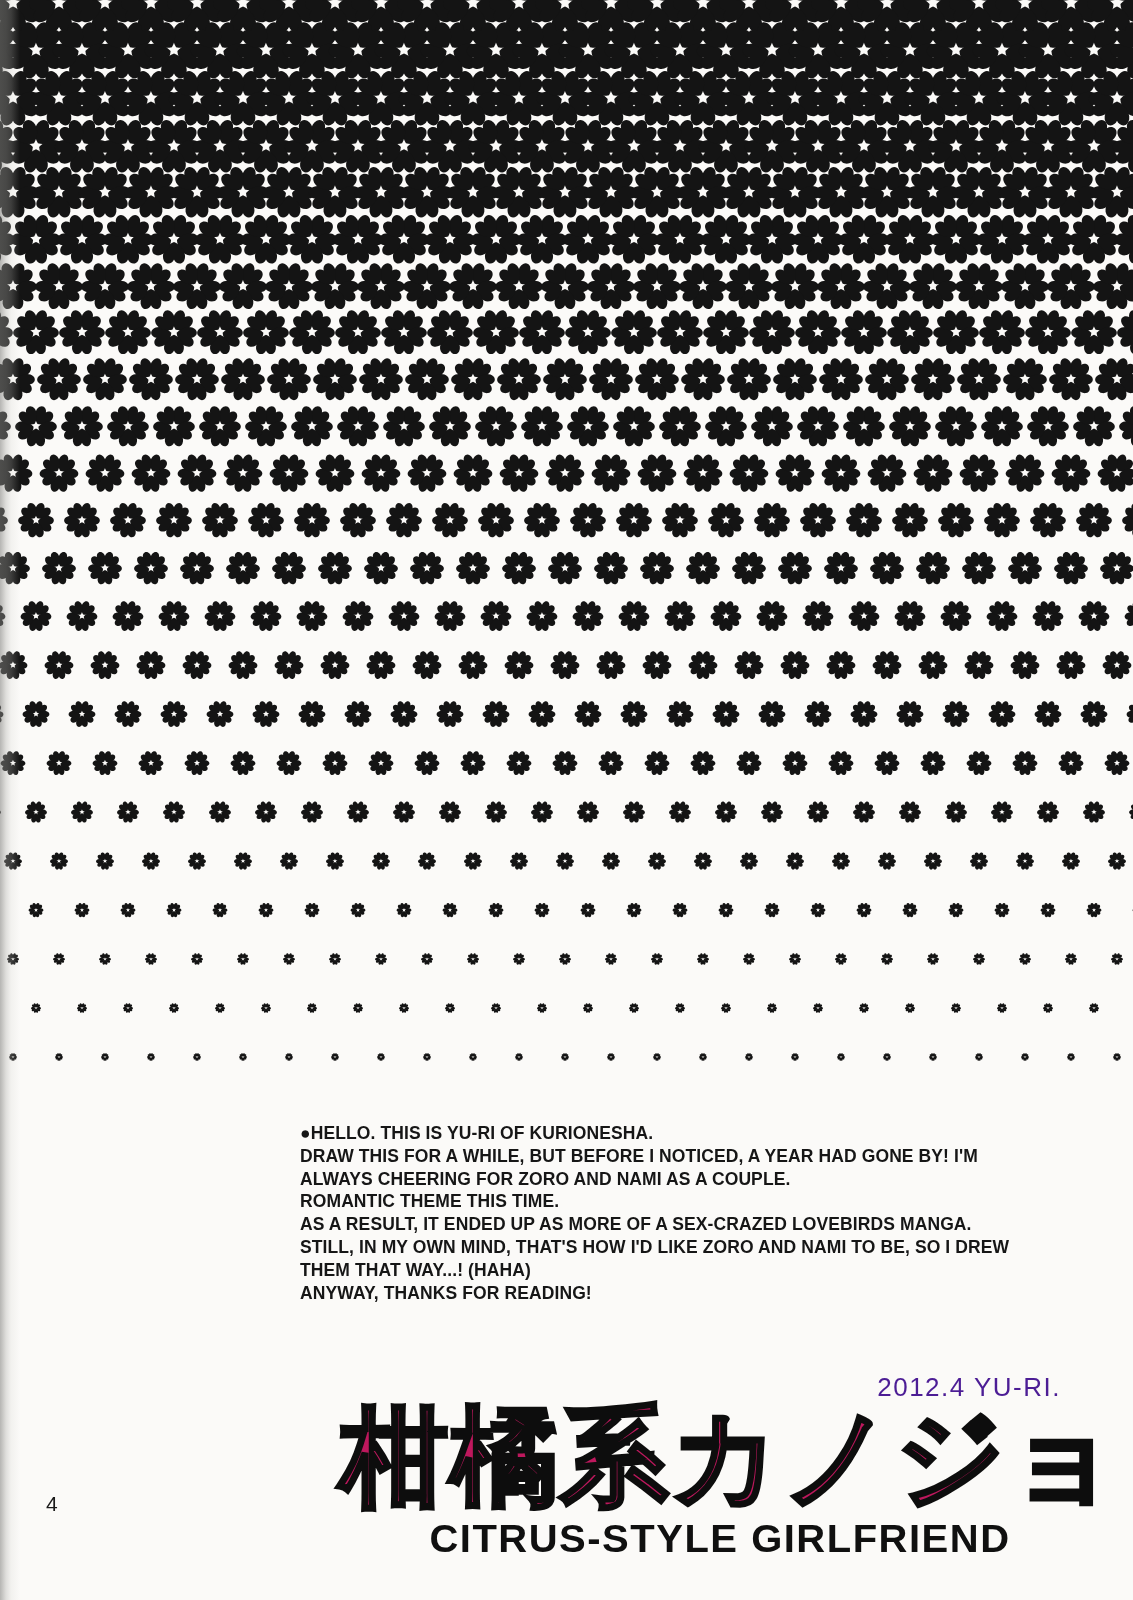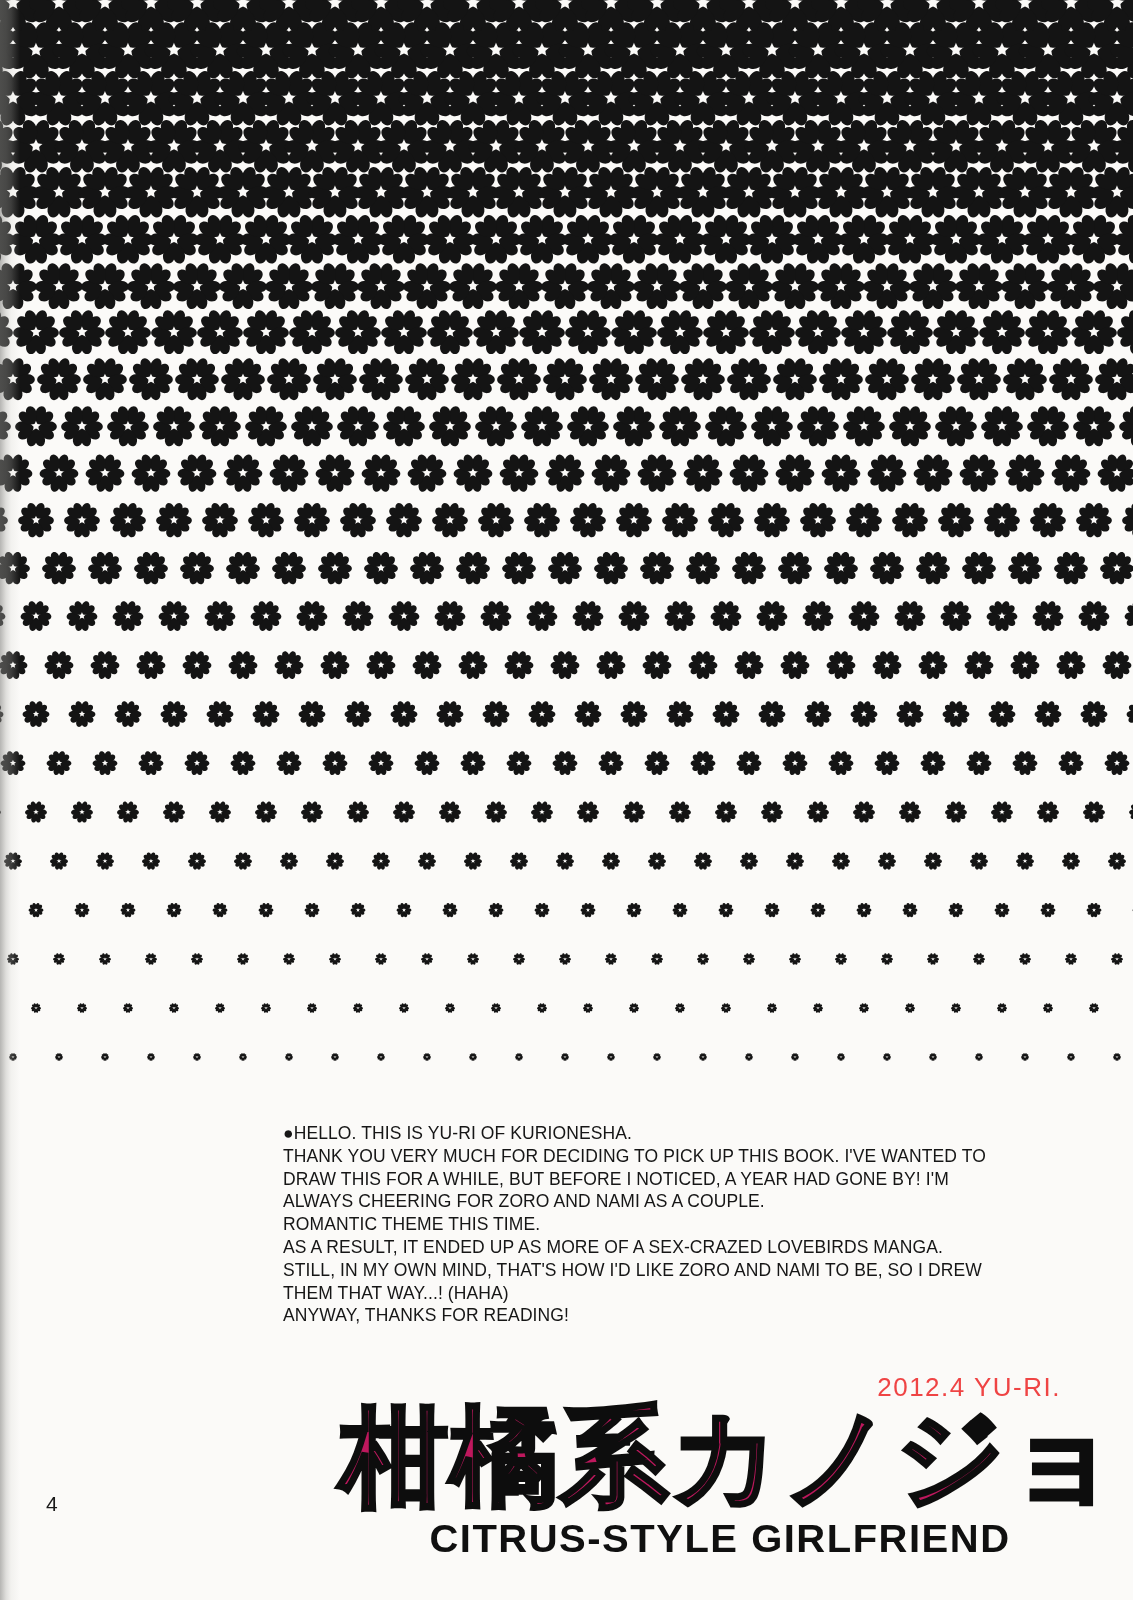--- a/index.html
+++ b/index.html
@@ -24,39 +24,39 @@
     width: 20px; height: 1600px;
     background: linear-gradient(to right,
        rgba(125,125,122,0.55) 0px,
        rgba(170,170,166,0.35) 6px,
        rgba(210,210,205,0.22) 11px,
        rgba(230,230,225,0.0) 20px);
     pointer-events: none;
   }
   #afterword {
     position: absolute;
-    left: 283px; top: 1122px;
+    left: 300px; top: 1122px;
     width: 800px;
     color: #161616;
     font-size: 17.5px;
-    font-weight: normal;
+    font-weight: bold;
     letter-spacing: 0.1px;
   }
   .aw-line {
     line-height: 22.8px;
     height: 22.8px;
     white-space: nowrap;
   }
   #signature {
     position: absolute;
     top: 1372px;
     right: 72px;
     font-size: 26px;
     font-weight: normal;
-    color: #ef4444;
+    color: #4c1d95;
     letter-spacing: 1.5px;
     white-space: nowrap;
   }
   #title-block {
     position: absolute;
     left: 340px; top: 1398px;
     width: 760px;
     text-align: center;
   }
   #title-japanese {
@@ -732,21 +732,20 @@
         <use href="#flower" transform="translate(1071 1057) scale(4)"></use>
         <use href="#flower" transform="translate(1117 1057) scale(4)"></use>
         <use href="#flower" transform="translate(1163 1057) scale(4)"></use>
       </g>
   </svg>
 
   <div id="gutter-shadow"></div>
 
   <div id="afterword">
       <div class="aw-line">●HELLO. THIS IS YU-RI OF KURIONESHA.</div>
-      <div class="aw-line">THANK YOU VERY MUCH FOR DECIDING TO PICK UP THIS BOOK. I'VE WANTED TO</div>
       <div class="aw-line">DRAW THIS FOR A WHILE, BUT BEFORE I NOTICED, A YEAR HAD GONE BY! I'M</div>
       <div class="aw-line">ALWAYS CHEERING FOR ZORO AND NAMI AS A COUPLE.</div>
       <div class="aw-line">ROMANTIC THEME THIS TIME.</div>
       <div class="aw-line">AS A RESULT, IT ENDED UP AS MORE OF A SEX-CRAZED LOVEBIRDS MANGA.</div>
       <div class="aw-line">STILL, IN MY OWN MIND, THAT'S HOW I'D LIKE ZORO AND NAMI TO BE, SO I DREW</div>
       <div class="aw-line">THEM THAT WAY...! (HAHA)</div>
       <div class="aw-line">ANYWAY, THANKS FOR READING!</div>
     </div>
 
   <div id="signature">2012.4 YU-RI.</div>

